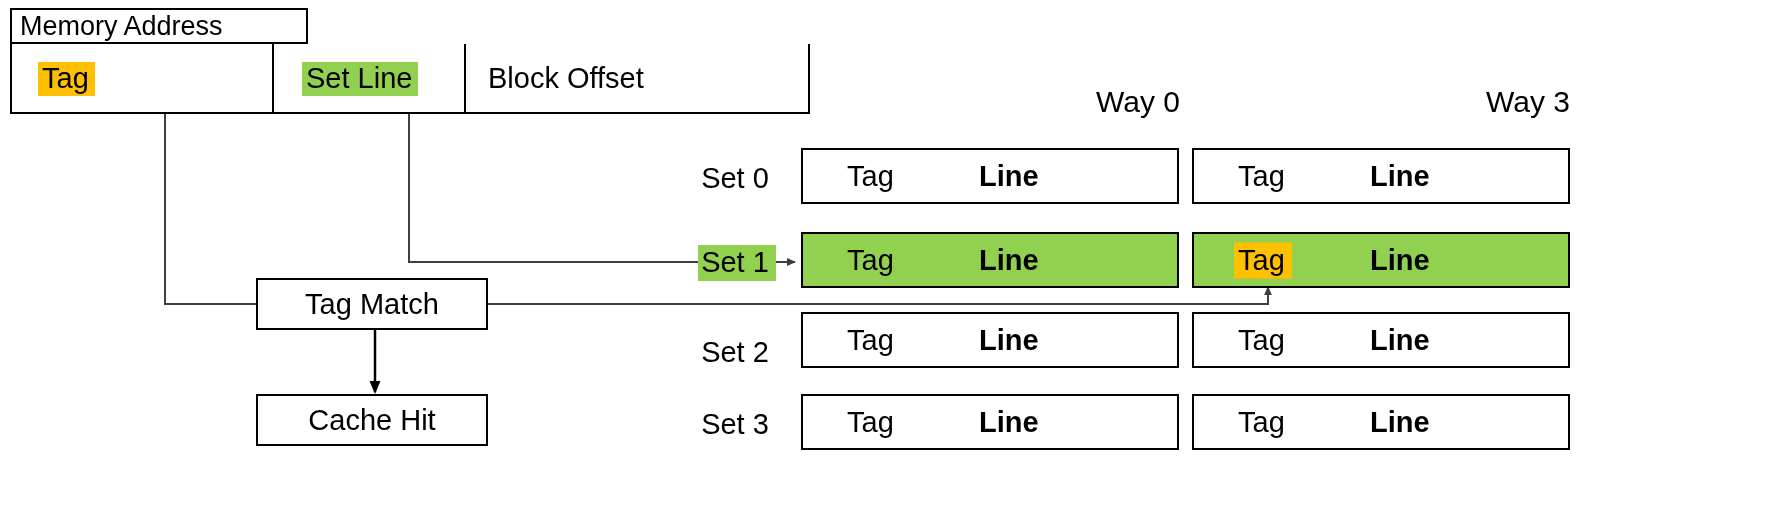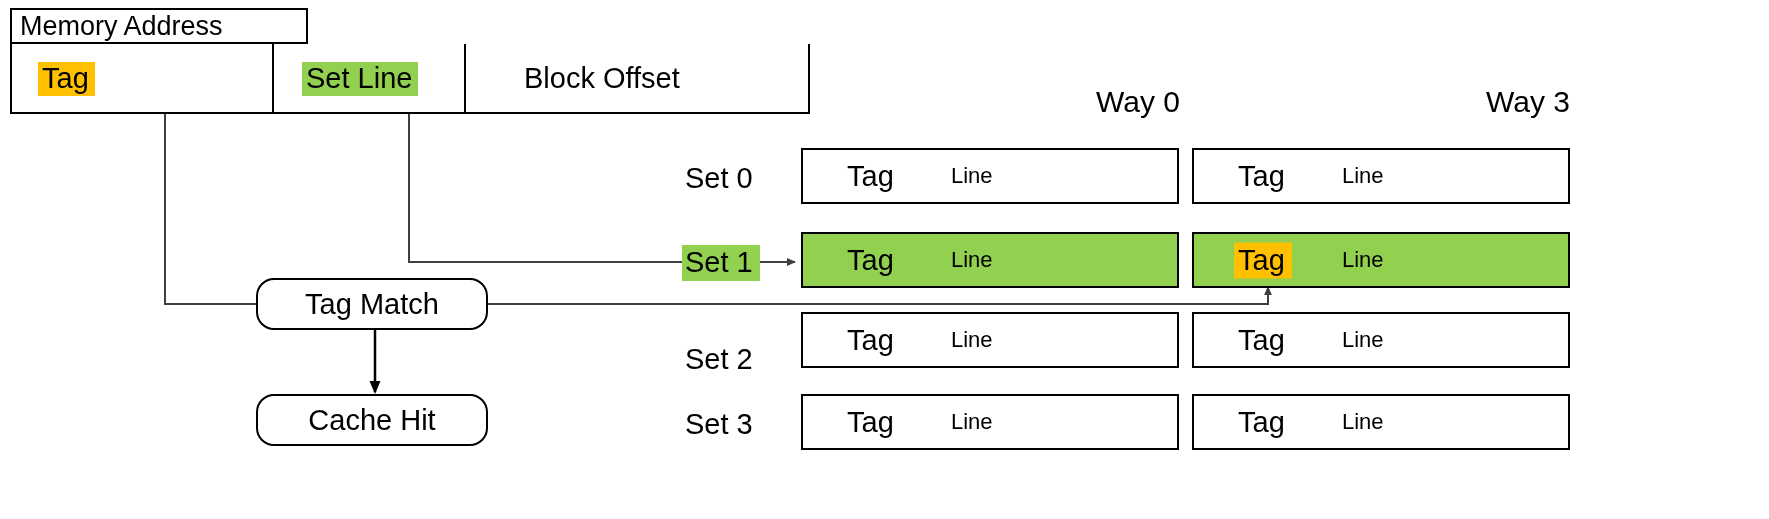--- a/index.html
+++ b/index.html
@@ -16,21 +16,21 @@
     overflow: hidden;
   }
   .box {
     position: absolute;
     box-sizing: border-box;
     border: 2px solid #000000;
     background: #ffffff;
     display: flex;
     align-items: center;
   }
-  .center { justify-content: center; border-radius: 18px; }
+  .center { justify-content: center; }
   .hl-green { background: #92D14F; }
   .hl-amber { background: #FFC000; }
 
   
   #mem-addr-title {
     left: 10px; top: 8px;
     width: 298px; height: 36px;
     padding-left: 8px;
     font-size: 27px;
   }
@@ -44,37 +44,37 @@
     top: 44px;
     height: 70px;
     box-sizing: border-box;
     display: flex;
     align-items: center;
     font-size: 29px;
   }
   #field-tag { left: 10px; width: 262px; padding-left: 28px; }
   #field-set { left: 272px; width: 194px; padding-left: 28px;
                border-left: 2px solid #000; border-right: 2px solid #000; }
-  #field-off { left: 466px; width: 344px; padding-left: 54px; }
+  #field-off { left: 466px; width: 344px; padding-left: 18px; }
   .field .chip { padding: 1px 6px 3px 4px; line-height: 1.05; }
 
   
   .way-hdr {
     position: absolute;
     font-size: 30px;
     text-align: right;
   }
   #way0-hdr { left: 800px; top: 85px; width: 380px; }
   #way1-hdr { left: 1190px; top: 85px; width: 380px; }
 
   
   .set-lbl {
     position: absolute;
     font-size: 29px;
-    text-align: left;
+    text-align: center;
     left: 682px;
     width: 110px;
   }
   .set-lbl .chip { padding: 1px 7px 3px 3px; }
 
   
   .cell {
     position: absolute;
     box-sizing: border-box;
     border: 2px solid #000000;
@@ -86,24 +86,25 @@
   .cell.green { background: #92D14F; }
   .cell .c-tag {
     position: absolute;
     left: 40px; top: 50%;
     transform: translateY(-50%);
     font-size: 29px;
     white-space: nowrap;
   }
   .cell .c-line {
     position: absolute;
-    left: 148px; top: 50%;
+    left: 176px; top: 50%;
     transform: translateY(-50%);
-    font-size: 22px;
+    font-size: 29px;
     white-space: nowrap;
+    font-weight: bold;
   }
   .cell .c-tag .chip { padding: 1px 7px 3px 4px; }
 
   
   #tag-match-box {
     left: 256px; top: 278px;
     width: 232px; height: 52px;
     font-size: 29px;
   }
   #cache-hit-box {
@@ -162,21 +163,21 @@
 
   <div class="way-hdr" id="way0-hdr">Way 0</div>
   <div class="way-hdr" id="way1-hdr">Way 3</div>
 
   <div class="set-lbl" style="top:162px">
     <span class="chip">Set 0</span>
   </div>
   <div class="set-lbl" style="top:246px">
     <span class="chip hl-green">Set 1</span>
   </div>
-  <div class="set-lbl" style="top:343px">
+  <div class="set-lbl" style="top:336px">
     <span class="chip">Set 2</span>
   </div>
   <div class="set-lbl" style="top:408px">
     <span class="chip">Set 3</span>
   </div>
 
   <div class="cell way0" style="top:148px">
     <span class="c-tag">
       <span class="chip">Tag</span>
     </span>

